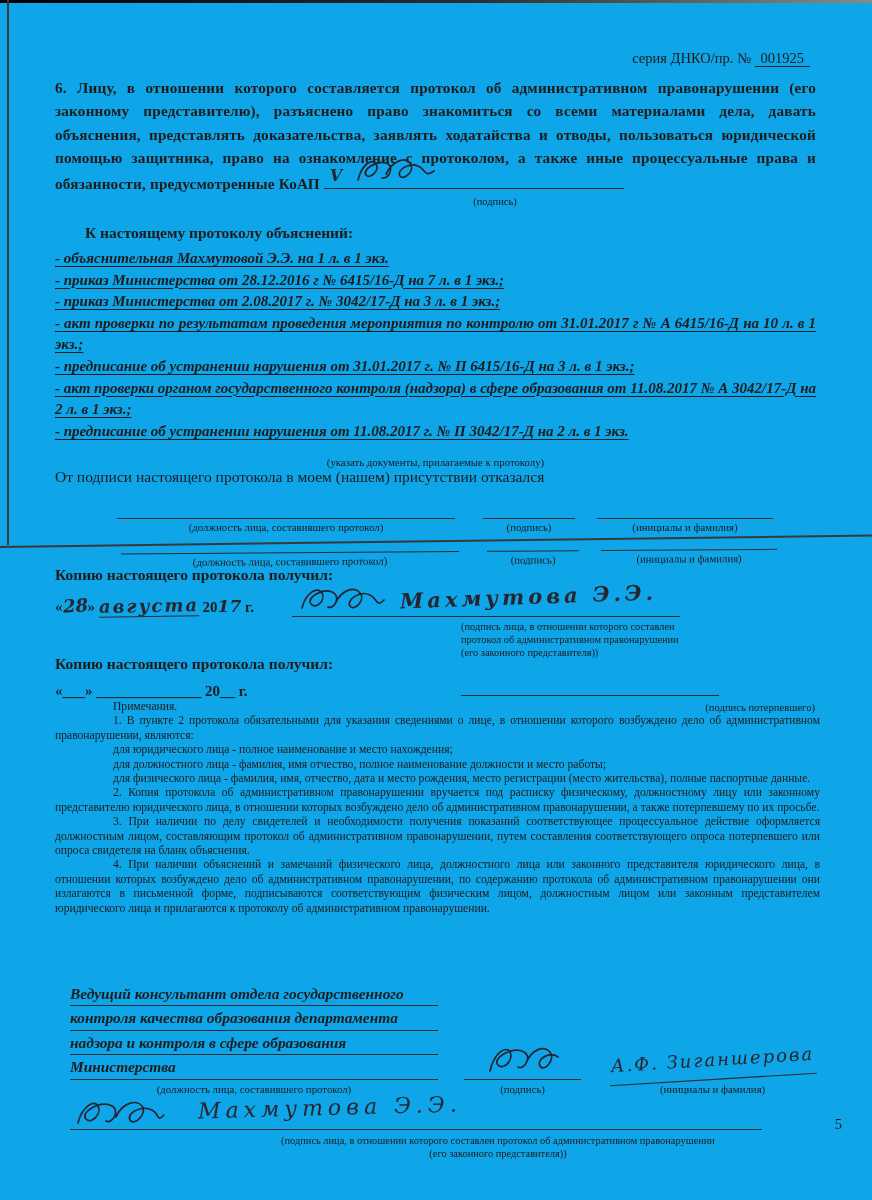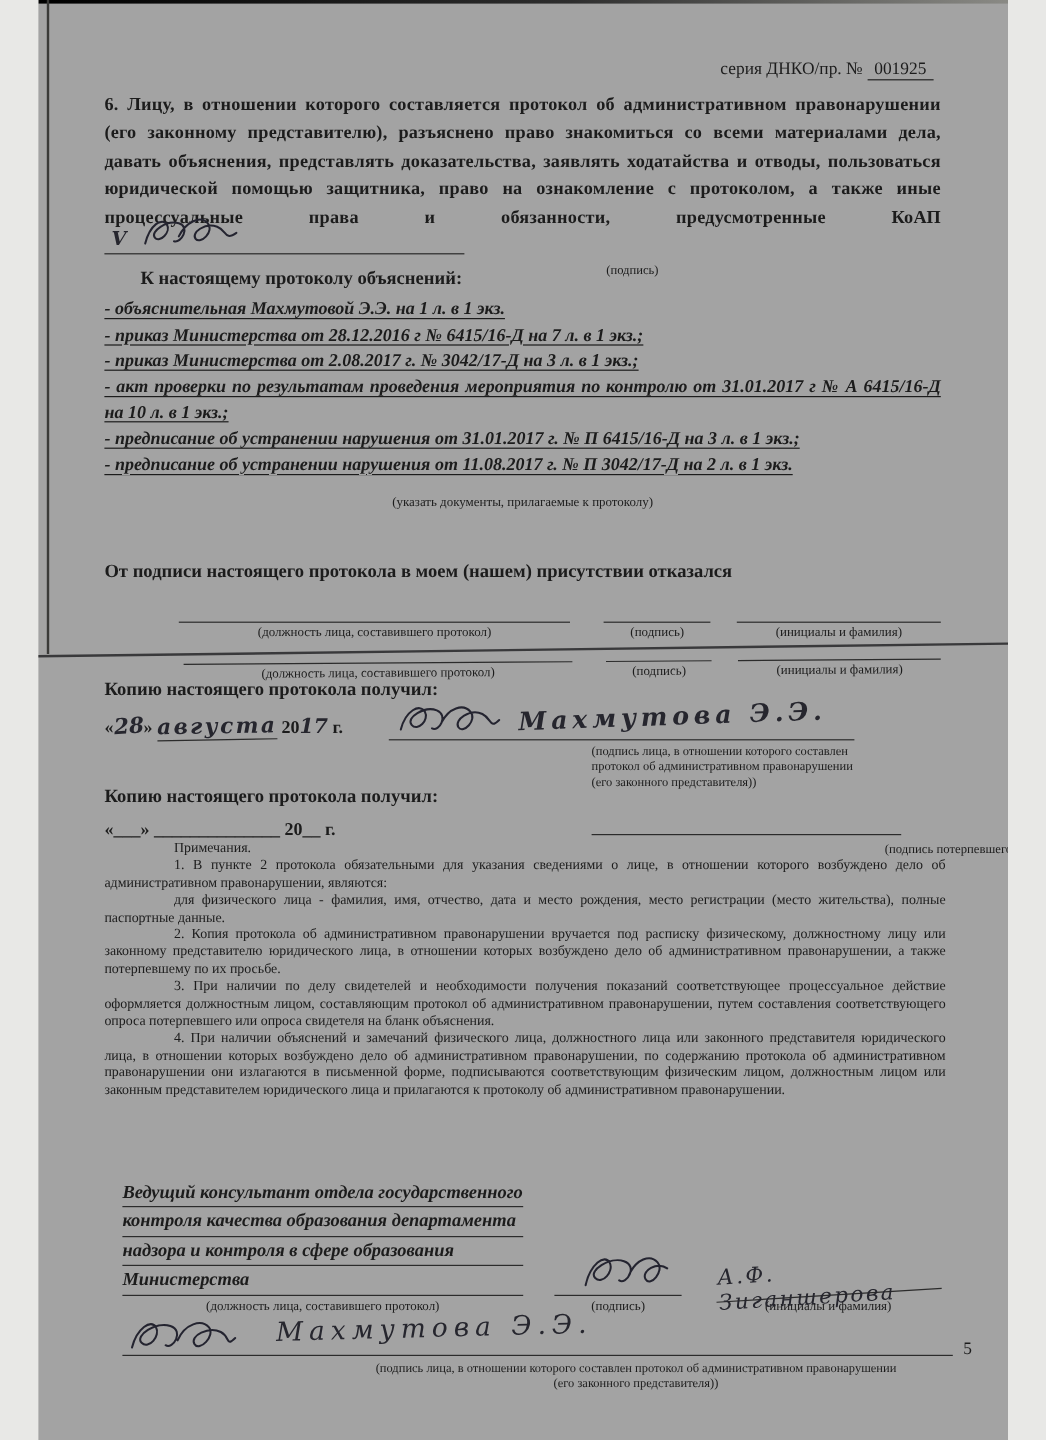--- a/index.html
+++ b/index.html
@@ -1,18 +1,18 @@
 <!DOCTYPE html>
 <html><head>
 <meta charset="utf-8">
 <style>
   html,body{margin:0;padding:0;background:#e8e8e6;}
   .page{
-    position:relative;width:808px;height:1200px;margin:0 auto;
-    background:#a3a3a3;overflow:hidden;
+    position:relative;width:872px;height:1200px;margin:0 auto;
+    background:#0ea5e9;overflow:hidden;
     font-family:"Liberation Serif", serif;color:#1c1c1c;
   }
   
   .top-edge{position:absolute;top:0;left:0;right:0;height:3px;
     background:linear-gradient(to right,#000,#2e2e2e 55%,#8a8a85);z-index:5;}
   .left-edge{position:absolute;top:0;left:7px;width:2px;height:545px;background:#3a3a38;z-index:5;}
   .fold-line{position:absolute;top:546px;left:-8px;width:900px;height:2px;background:#39393b;
     transform:rotate(-0.75deg);transform-origin:left center;z-index:6;}
   .hw{font-family:"DejaVu Serif",serif;font-style:italic;color:#26262e;display:inline-block;}
 
@@ -34,21 +34,21 @@
   
   .attach{position:absolute;top:224px;left:55px;right:56px;}
   .attach-heading{margin:0 0 6px 0;font-size:15.5px;font-weight:bold;text-indent:30px;}
   .att-item{margin:0;font-size:15px;line-height:21.6px;font-style:italic;font-weight:600;
     text-align:justify;}
   .att-item span{text-decoration:underline;text-underline-offset:3px;text-decoration-thickness:1px;}
   .attach-caption{margin-top:14px;text-align:center;font-size:10.8px;}
 
   
   .refusal{position:absolute;top:468px;left:55px;right:56px;}
-  .refusal-heading{margin:0 0 20px 0;font-size:15.5px;font-weight:bold;}
+  .refusal-heading{margin:0 0 20px 0;font-size:15.5px;font-weight:normal;}
   .sig-row{display:flex;margin:0 0 6px 62px;}
   .sig-col{text-align:center;font-size:10.8px;}
   .sig-col .line{border-bottom:1.4px solid #2b2b2b;height:12px;margin-bottom:2px;}
   .sc1{width:338px;}
   .sc2{width:92px;margin-left:28px;}
   .sc3{width:176px;margin-left:22px;}
   .sig-row.second{margin-left:66px;transform:rotate(-0.4deg);}
 
   
   .copy1{position:absolute;top:566px;left:55px;right:56px;}
@@ -135,20 +135,21 @@
     <div class="koap-caption">(подпись)</div>
   </div>
 
   <div class="attach">
     <p class="attach-heading">К настоящему протоколу объяснений:</p>
     <p class="att-item"><span>- объяснительная   Махмутовой Э.Э.  на 1 л. в 1 экз.</span></p>
     <p class="att-item"><span>- приказ Министерства от 28.12.2016  г № 6415/16-Д на 7 л. в 1 экз.;</span></p>
     <p class="att-item"><span>- приказ Министерства от 2.08.2017 г. № 3042/17-Д на 3 л. в 1 экз.;</span></p>
     <p class="att-item"><span>- акт проверки по результатам проведения мероприятия по контролю от 31.01.2017 г № А 6415/16-Д на 10 л. в 1 экз.;</span></p>
     <p class="att-item"><span>- предписание об устранении нарушения от 31.01.2017 г.  № П 6415/16-Д на 3 л. в 1 экз.;</span></p>
+    <p class="att-item"><span>- акт проверки органом государственного контроля (надзора) в сфере образования от 11.08.2017 № А 3042/17-Д на 2 л. в 1 экз.;</span></p>
     <p class="att-item"><span>- предписание об устранении нарушения от 11.08.2017 г.  № П 3042/17-Д на 2 л. в 1 экз.</span></p>
     <div class="attach-caption">(указать документы, прилагаемые к протоколу)</div>
   </div>
 
   <div class="refusal">
     <p class="refusal-heading">От подписи настоящего протокола в моем (нашем) присутствии отказался</p>
     <div class="sig-row">
       <div class="sig-col sc1">
         <div class="line"></div>
         <div class="cap">(должность лица, составившего протокол)</div>
@@ -204,20 +205,22 @@
     <div class="date-row2">
       <span>«___» ______________ 20__  г.</span>
       <span class="victim-blank"></span>
     </div>
     <div class="copy2-cap">(подпись потерпевшего)</div>
   </div>
 
   <div class="notes">
     <p class="notes-heading">Примечания.</p>
     <p>1. В пункте 2 протокола обязательными для указания сведениями о лице, в отношении которого возбуждено дело об административном правонарушении, являются:</p>
+    <p>для юридического лица - полное наименование и место нахождения;</p>
+    <p>для должностного лица - фамилия, имя отчество, полное наименование должности и место работы;</p>
     <p>для физического лица - фамилия, имя, отчество, дата и место рождения, место регистрации (место жительства), полные паспортные данные.</p>
     <p>2. Копия протокола об административном правонарушении вручается под расписку физическому, должностному лицу или законному представителю юридического лица, в отношении которых возбуждено дело об административном правонарушении, а также потерпевшему по их просьбе.</p>
     <p>3. При наличии по делу свидетелей и необходимости получения показаний соответствующее процессуальное действие оформляется должностным лицом, составляющим протокол об административном правонарушении, путем составления соответствующего опроса потерпевшего или опроса свидетеля на бланк объяснения.</p>
     <p>4. При наличии объяснений и замечаний физического лица, должностного лица или законного представителя юридического лица, в отношении которых возбуждено дело об административном правонарушении, по содержанию протокола об административном правонарушении они излагаются в письменной форме, подписываются соответствующим физическим лицом, должностным лицом или законным представителем юридического лица и прилагаются к протоколу об административном правонарушении.</p>
   </div>
 
   <div class="official">
     <div class="off-row">
       <div class="off-titles">
         <p class="off-line">Ведущий консультант  отдела государственного</p>

